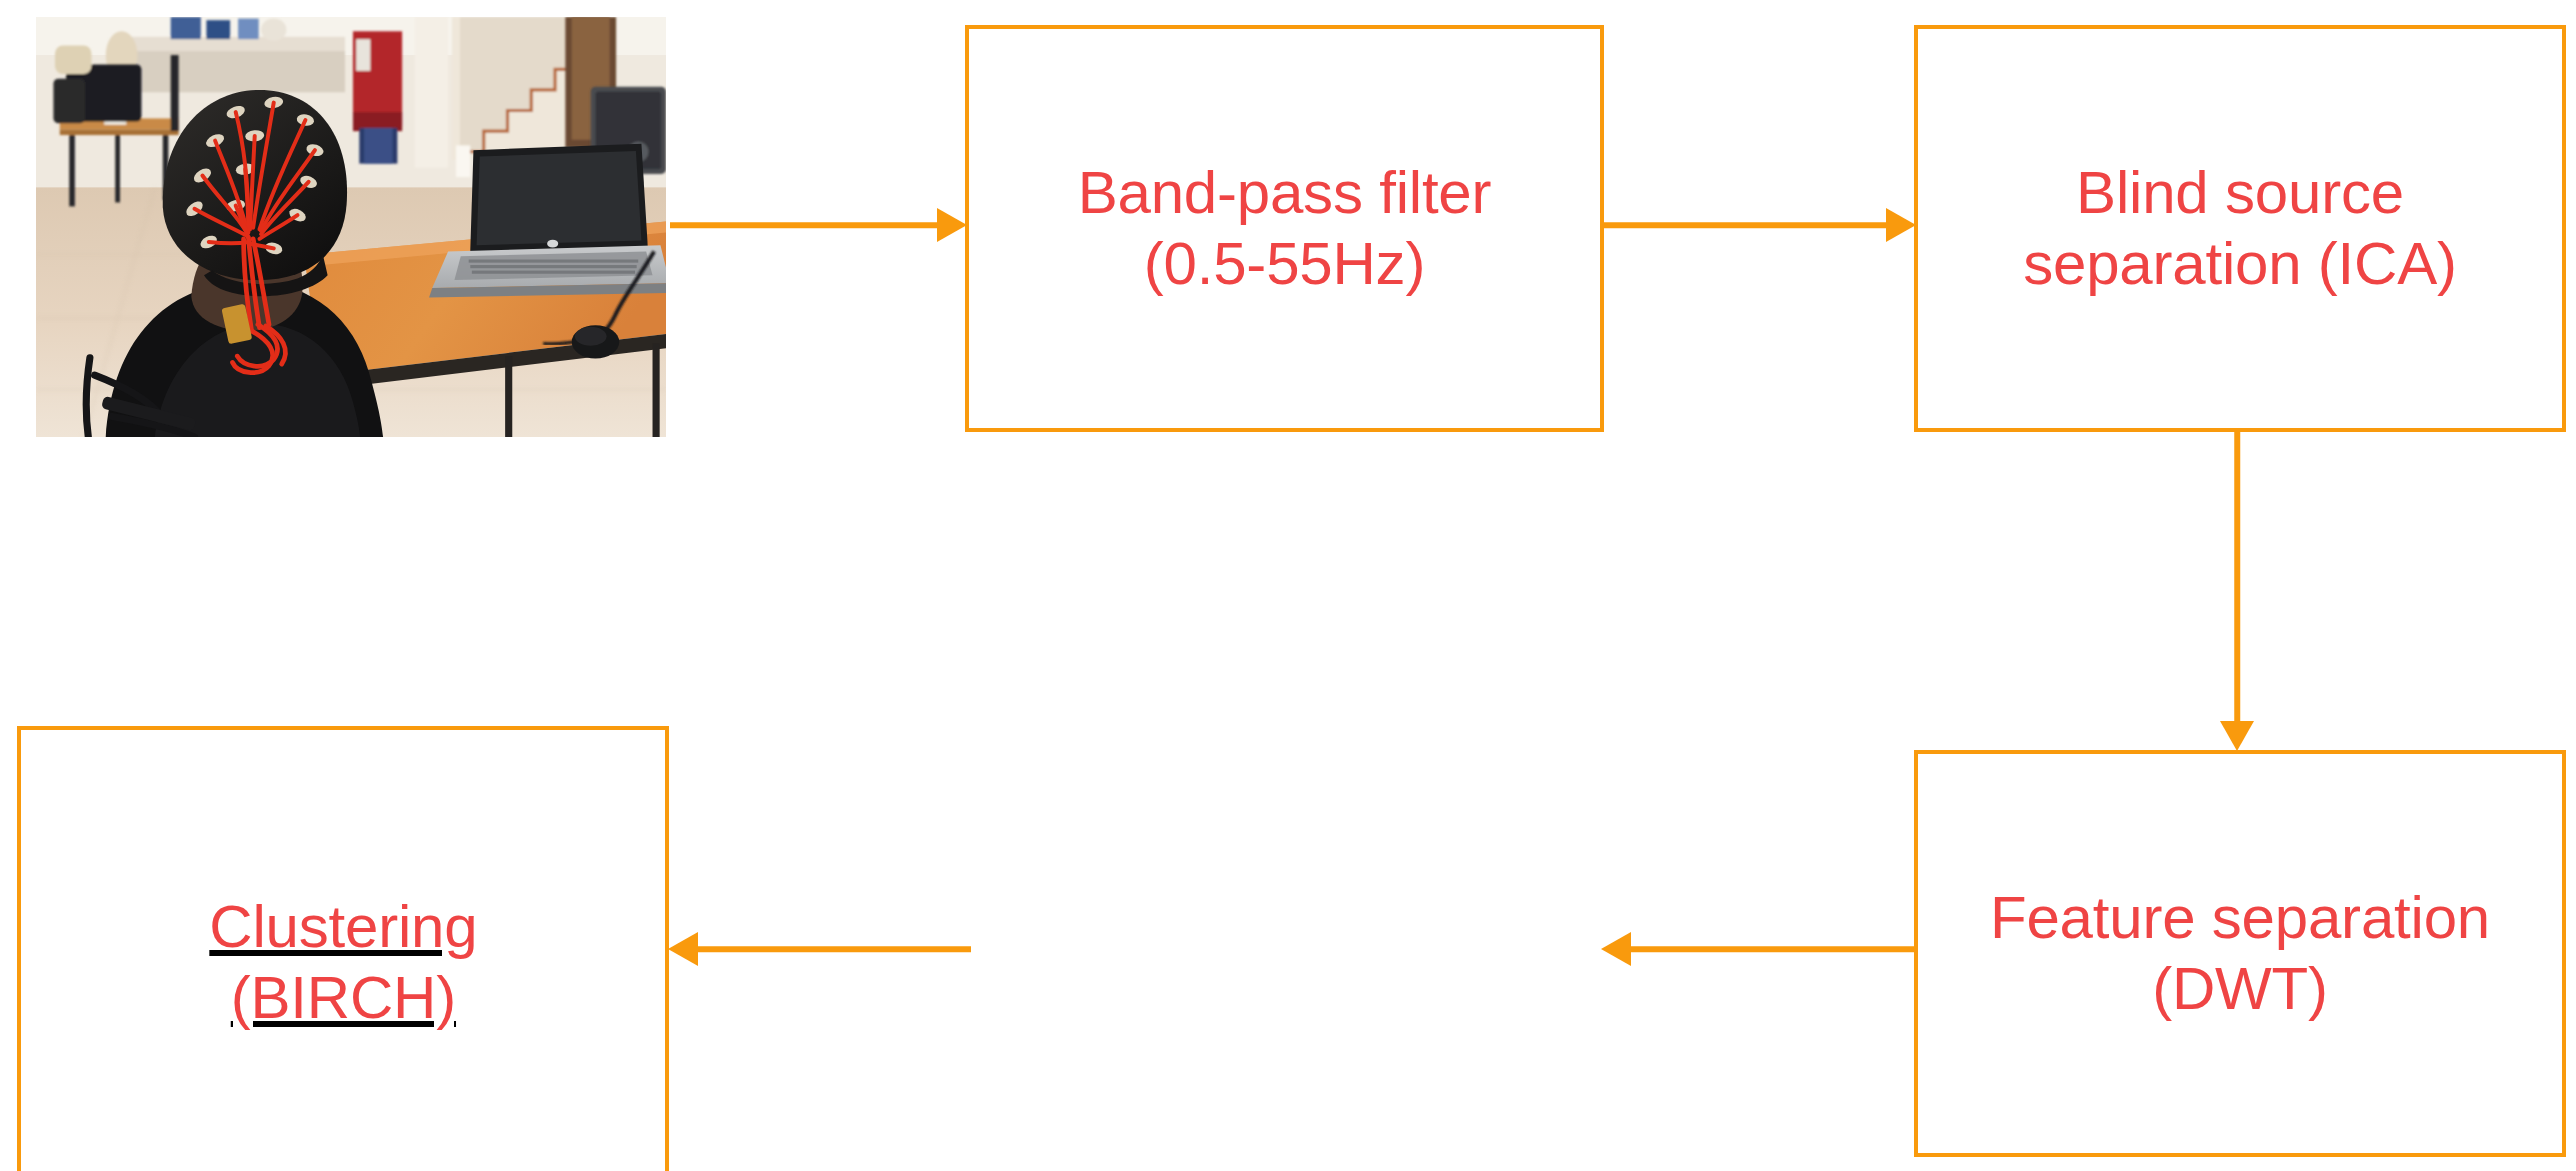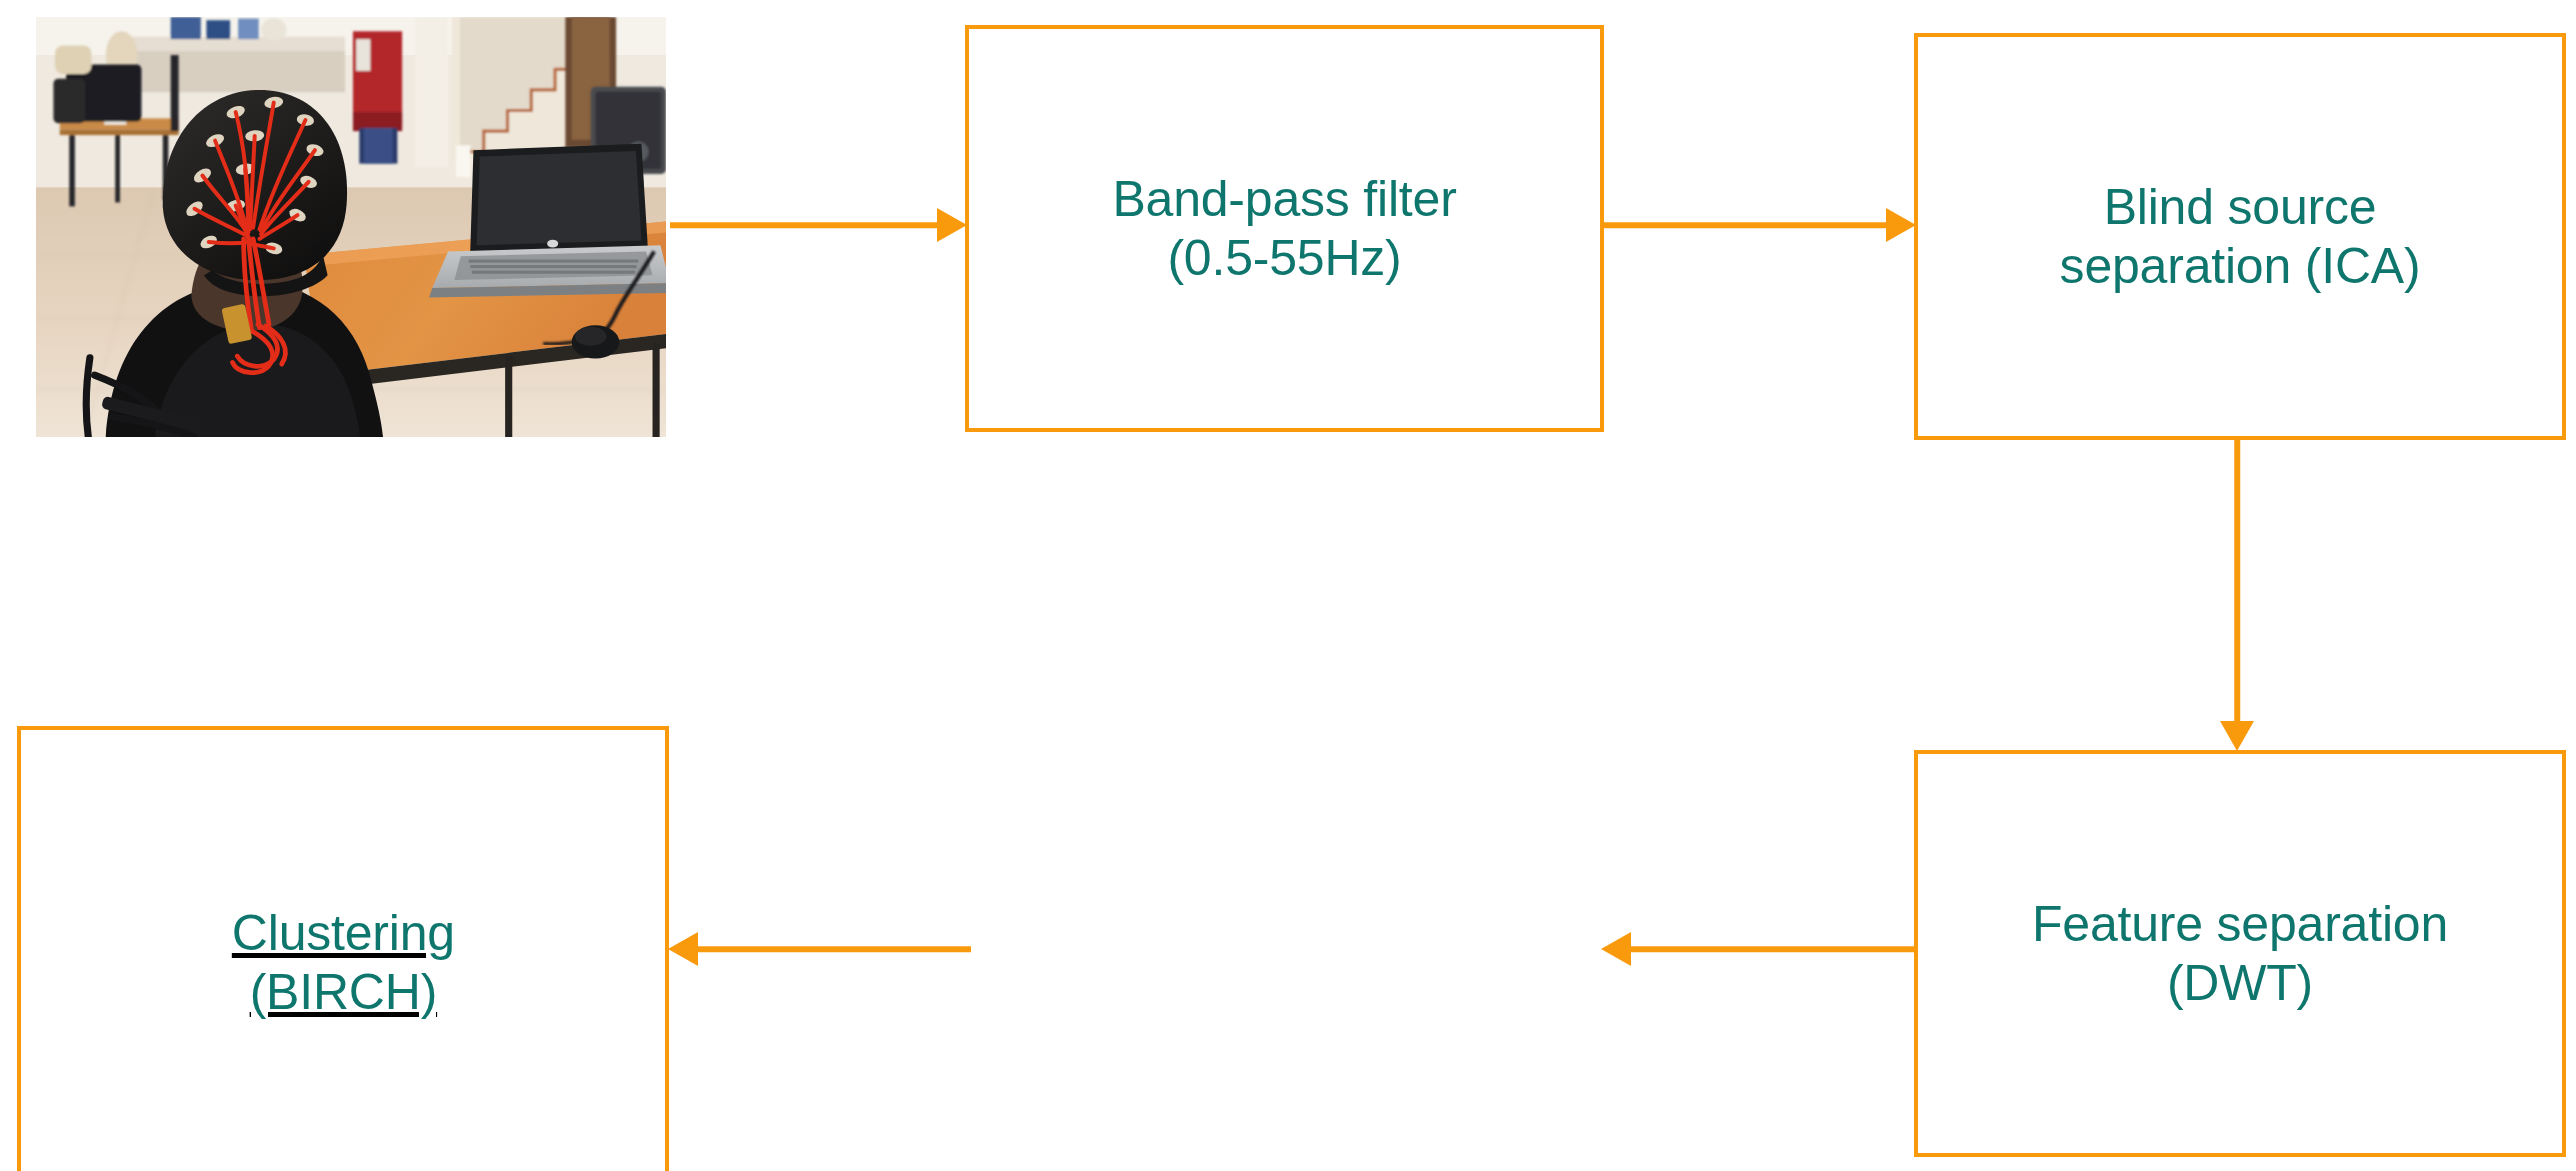--- a/index.html
+++ b/index.html
@@ -23,23 +23,23 @@
     position: absolute;
     box-sizing: border-box;
     border: 4px solid var(--accent, #f99a0d);
     background: #ffffff;
     display: flex;
     align-items: center;
     justify-content: center;
     text-align: center;
   }
   .flow-box .box-label {
-    font-size: 50px;
+    font-size: 60px;
     line-height: 1.17;
-    color: #0f766e;
+    color: #ef4444;
     letter-spacing: -0.2px;
     white-space: pre-line;
     padding: 0 14.3px;
   }
 
   
   .photo {
     position: absolute;
     overflow: hidden;
     background: #cdbfae;
@@ -301,21 +301,21 @@
   <div class="arrow-h" id="arrow-psd-to-clustering" style="left: 668px; top: 938px; width: 303px; height: 22px;">
     <div class="shaft" style="right: 0px; width: 279px;"></div>
     <div class="head head-left"></div>
   </div>
 
   <div class="flow-box" id="node-band-pass-filter" style="left: 965px; top: 25px; width: 639px; height: 407px; border-color: rgb(249, 154, 13);">
     <div class="box-label">Band-pass filter
 (0.5-55Hz)</div>
   </div>
 
-  <div class="flow-box" id="node-blind-source-separation" style="left: 1914px; top: 25px; width: 652px; height: 407px; border-color: rgb(249, 154, 13); margin-top: 8px;">
+  <div class="flow-box" id="node-blind-source-separation" style="left: 1914px; top: 25px; width: 652px; height: 407px; border-color: rgb(249, 154, 13);">
     <div class="box-label">Blind source
 separation (ICA)</div>
   </div>
 
   <div class="flow-box" id="node-feature-extraction" style="left: 1914px; top: 750px; width: 652px; height: 407px; border-color: rgb(249, 154, 13);">
     <div class="box-label">Feature separation
 (DWT)</div>
   </div>
 
 

